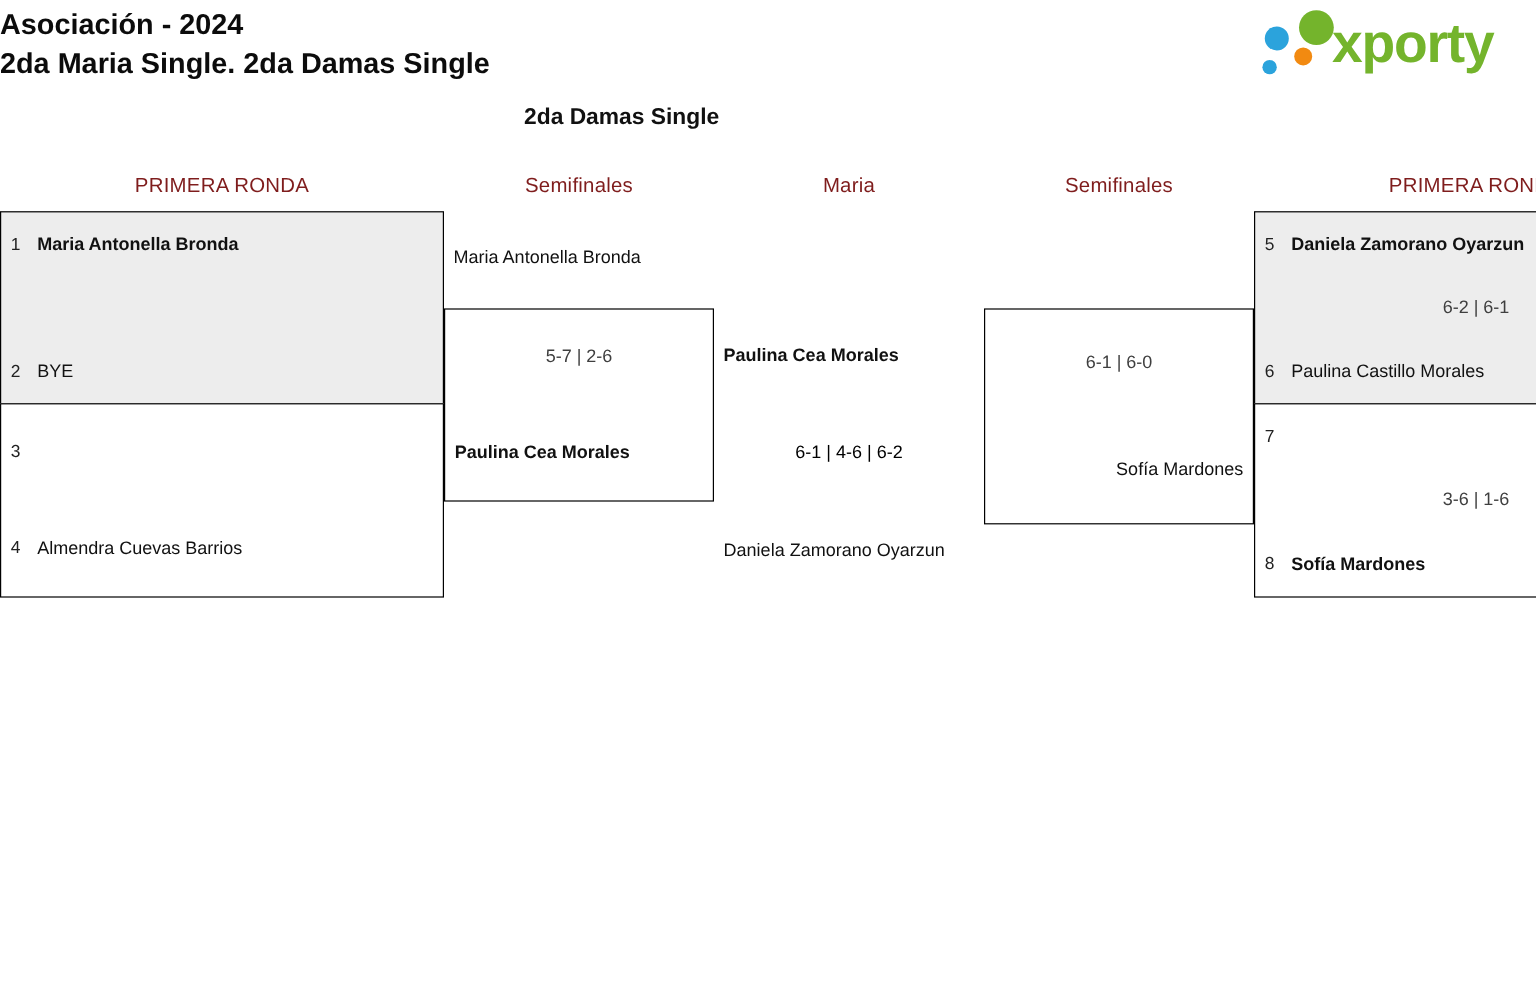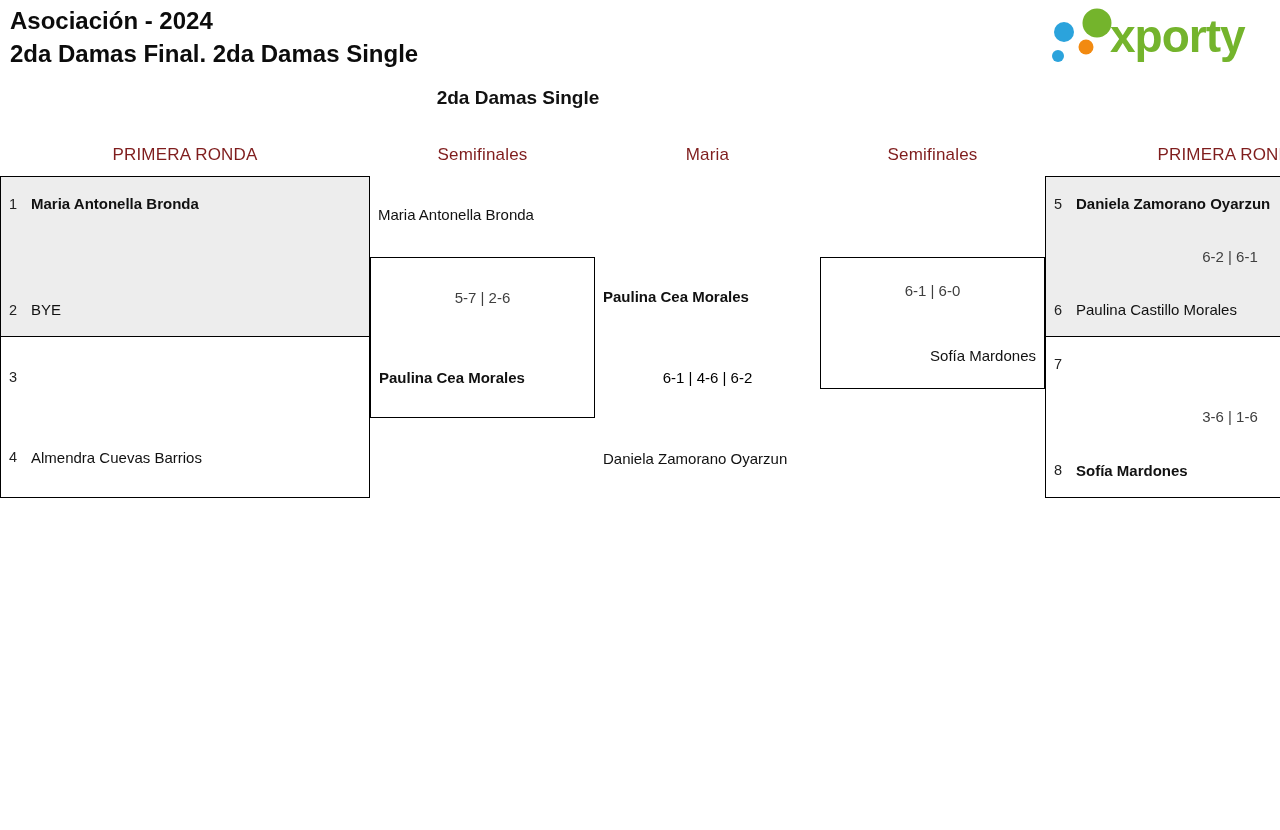--- a/index.html
+++ b/index.html
@@ -8,21 +8,21 @@
     position:relative;
     overflow:hidden;
     background:#ffffff;
     color:#161616;
     font-family:"Liberation Sans","DejaVu Sans",sans-serif;
   }
 
   
   .header-titles { position:absolute; left:0; top:4px; }
   .event-title, .category-title {
-    font-size:24px; font-weight:700; line-height:33px; color:#0c0c0c; white-space:nowrap;margin-left:10px;
+    font-size:24px; font-weight:700; line-height:33px; color:#0c0c0c; white-space:nowrap;
   }
   .logo { position:absolute; left:1048px; top:6px; cursor:pointer; }
 
   
   .bracket-title {
     position:absolute; left:0; top:87px; width:1036px;
     text-align:center; font-size:19px; font-weight:700; color:#111;
   }
 
   
@@ -45,37 +45,37 @@
   .row { flex:1; display:flex; align-items:center; padding:0 8px; font-size:15px; }
   .row.score-row { justify-content:center; color:#3f3f3f; }
   .row.right-align { justify-content:flex-end; }
   .seed { flex:none; width:16px; margin-right:6px; font-size:14.5px; color:#222; }
   .player { white-space:nowrap; color:#111; }
   .winner { font-weight:700; }
 
   .m-l1  { left:0;      top:176px; width:370px; height:161px; }
   .m-l2  { left:0;      top:336px; width:370px; height:162px; }
   .m-sfl { left:370px;  top:257px; width:225px; height:161px; }
-  .m-sfr { left:820px;  top:257px; width:225px; height:132px; }
+  .m-sfr { left:820px;  top:257px; width:225px; height:180px; }
   .m-r1  { left:1045px; top:176px; width:370px; height:161px; }
   .m-r2  { left:1045px; top:336px; width:370px; height:162px; }
 
   
   .float-name { position:absolute; font-size:15px; white-space:nowrap; color:#111; }
   .sfl-top      { left:378px; top:206px; }
   .final-top    { left:603px; top:288px; font-weight:700; }
   .final-score  { left:595px; top:369px; width:225px; text-align:center; color:#000000; font-weight:400; }
   .final-bottom { left:603px; top:450px; }
 </style>
 </head>
 <body>
 
 <div class="header-titles">
   <div class="event-title">Asociación - 2024</div>
-  <div class="category-title">2da Damas Final. 2da Damas Single</div>
+  <div class="category-title">2da Maria Single. 2da Damas Single</div>
 </div>
 
 <svg class="logo" width="224" height="56" viewBox="0 0 224 56">
   <circle cx="16" cy="26" r="10" fill="#2ba3dc"></circle>
   <circle cx="49" cy="17" r="14.5" fill="#74b42c"></circle>
   <circle cx="38" cy="41" r="7.5" fill="#f28a11"></circle>
   <circle cx="10" cy="50" r="6" fill="#2ba3dc"></circle>
   <text x="62" y="46" font-size="46" font-weight="bold" letter-spacing="-1" fill="#74b42c">xporty</text>
 </svg>
 

